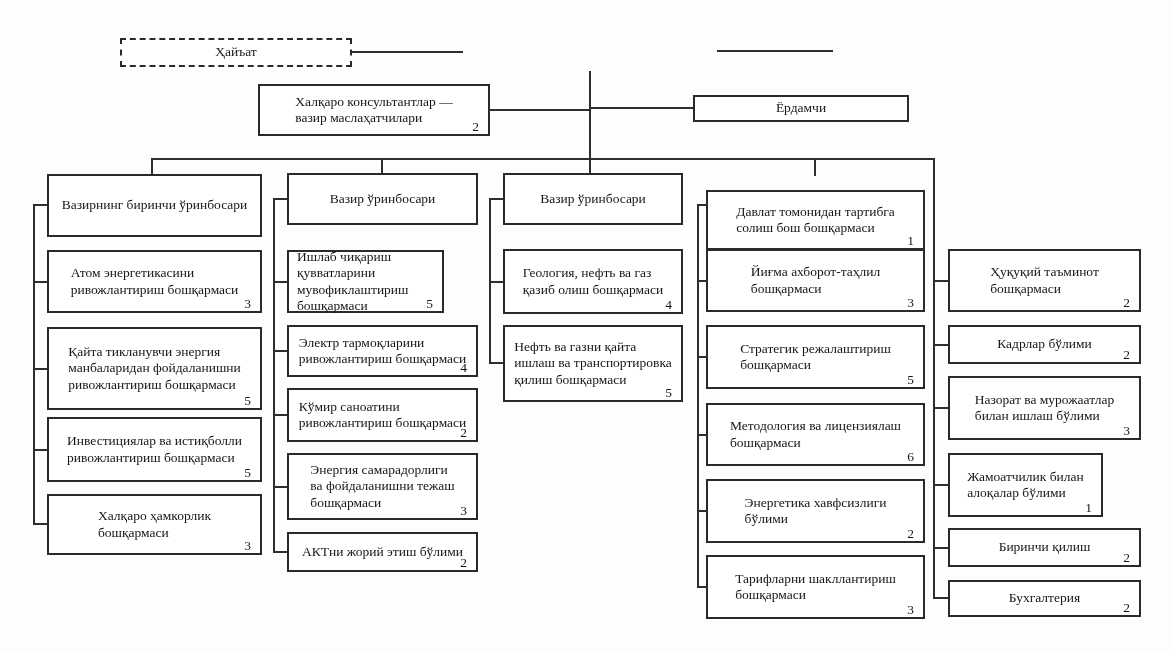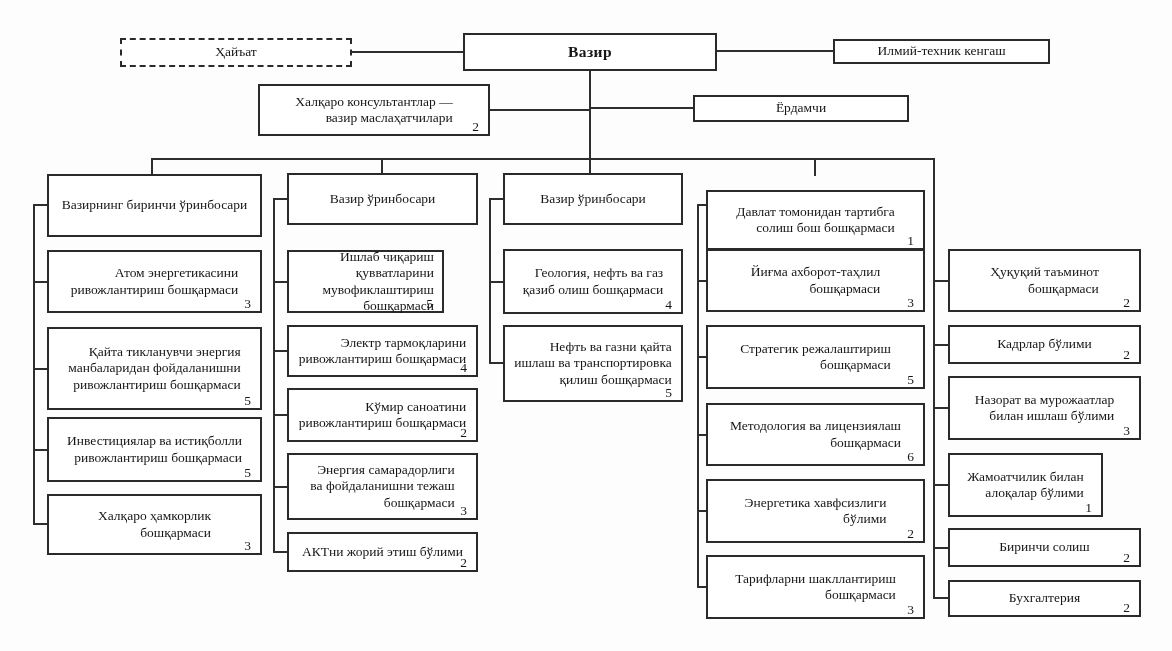--- a/index.html
+++ b/index.html
@@ -2,21 +2,21 @@
 <html><head>
 <meta charset="utf-8">
 <style>
   html,body{margin:0;padding:0;background:#ffffff;}
   .stage{
     position:relative;width:1172px;height:651px;background:#fdfdfd;overflow:hidden;
     font-family:"Liberation Serif","DejaVu Serif",serif;color:#161616;
   }
   .box{
     position:absolute;background:#ffffff;border:2px solid #2a2a2a;box-sizing:border-box;
-    display:flex;align-items:center;justify-content:center;text-align:right;
+    display:flex;align-items:center;justify-content:center;text-align:left;
   }
   .box .lbl{
     white-space:pre-line;font-size:13.5px;line-height:1.22;padding:1px 8px;
   }
   .box .cnt{
     position:absolute;right:9px;bottom:1px;font-size:13.5px;line-height:1;
   }
   .dashed{border-style:dashed;}
   .bold .lbl{font-weight:bold;font-size:15.5px;letter-spacing:.4px;}
   .hl,.vl{position:absolute;background:#2e2e2e;}
@@ -70,26 +70,20 @@
   <div class="hl" style="left:933px;top:280px;width:15px"></div>
   <div class="hl" style="left:933px;top:344px;width:15px"></div>
   <div class="hl" style="left:933px;top:407px;width:15px"></div>
   <div class="hl" style="left:933px;top:484px;width:15px"></div>
   <div class="hl" style="left:933px;top:547px;width:15px"></div>
   <div class="hl" style="left:933px;top:597px;width:15px"></div>
 
   <div class="box dashed" style="left:120px;top:38px;width:232px;height:29px">
     <span class="lbl">Ҳайъат</span>
   </div>
-  <div class="box bold" style="left:463px;top:33px;width:254px;height:38px">
-    <span class="lbl">Вазир</span>
-  </div>
-  <div class="box" style="left:833px;top:39px;width:217px;height:25px">
-    <span class="lbl">Илмий-техник кенгаш</span>
-  </div>
   <div class="box" style="left:258px;top:84px;width:232px;height:52px">
     <span class="lbl">Халқаро консультантлар —
 вазир маслаҳатчилари</span>
     <span class="cnt">2</span>
   </div>
   <div class="box" style="left:693px;top:95px;width:216px;height:27px">
     <span class="lbl">Ёрдамчи</span>
   </div>
 
   <div class="box" style="left:47px;top:174px;width:215px;height:63px">
@@ -206,21 +200,21 @@
     <span class="lbl">Назорат ва мурожаатлар
 билан ишлаш бўлими</span>
     <span class="cnt">3</span>
   </div>
   <div class="box" style="left:948px;top:453px;width:155px;height:64px">
     <span class="lbl">Жамоатчилик билан
 алоқалар бўлими</span>
     <span class="cnt">1</span>
   </div>
   <div class="box" style="left:948px;top:528px;width:193px;height:39px">
-    <span class="lbl">Биринчи солиш</span>
+    <span class="lbl">Биринчи қилиш</span>
     <span class="cnt">2</span>
   </div>
   <div class="box" style="left:948px;top:580px;width:193px;height:37px">
     <span class="lbl">Бухгалтерия</span>
     <span class="cnt">2</span>
   </div>
 
 </div>
 
 </body></html>

